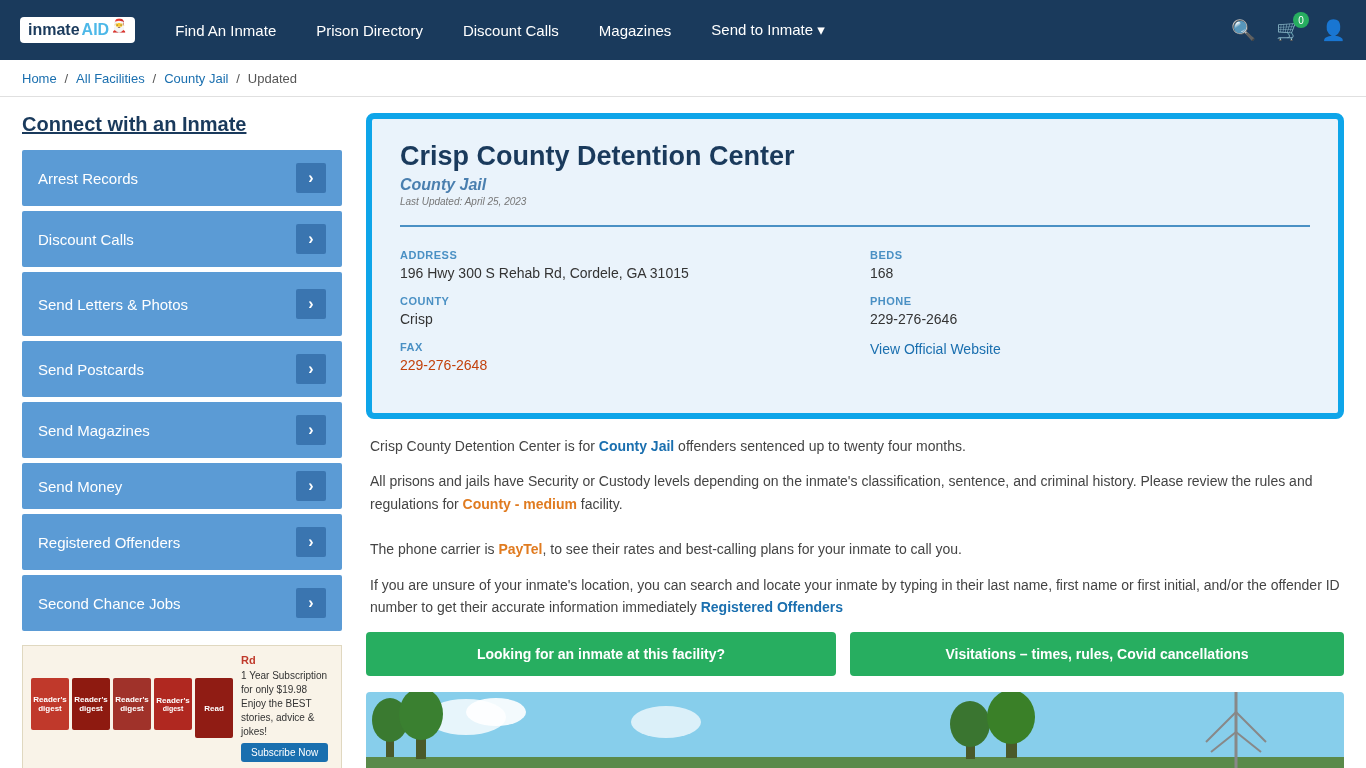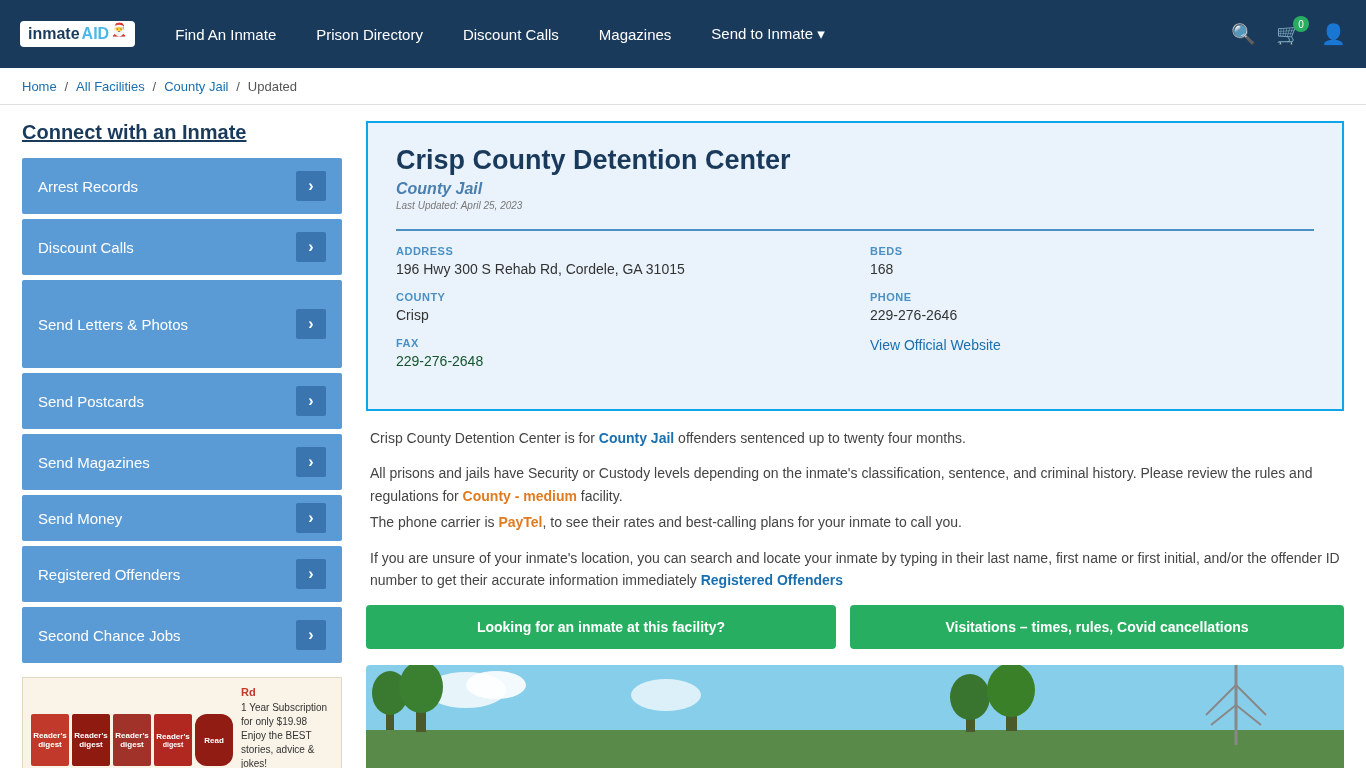--- a/index.html
+++ b/index.html
@@ -1,21 +1,21 @@
 <!DOCTYPE html>
 <html><head>
   <meta charset="utf-8">
   <style>
     * { margin: 0; padding: 0; box-sizing: border-box; }
     body { font-family: Arial, sans-serif; font-size: 14px; color: #333; background: #fff; }
   </style>
 </head>
 <body>
 
-<header style="background:#1a3a5c; display:flex; align-items:center; padding:0 20px; height:68px; gap:30px;">
+<header style="background:#1a3a5c; display:flex; align-items:center; padding:0 20px; height:60px; gap:30px;">
   <div style="display:flex;align-items:center;gap:2px;cursor:pointer;margin-right:10px;">
     <div style="background:#fff;border-radius:4px;padding:4px 8px;display:flex;align-items:center;gap:2px;">
       <span style="color:#1a3a5c;font-weight:bold;font-size:16px;font-family:Arial;">inmate</span>
       <span style="color:#4db8e8;font-weight:bold;font-size:16px;">AID</span>
       <span style="color:#e03030;font-size:13px;position:relative;top:-5px;">🎅</span>
     </div>
   </div>
   <nav style="display:flex;align-items:center;gap:40px;flex:1;">
     <a style="color:#fff;text-decoration:none;font-size:15px;font-weight:500;cursor:pointer;">Find An Inmate</a>
     <a style="color:#fff;text-decoration:none;font-size:15px;font-weight:500;cursor:pointer;">Prison Directory</a>
@@ -52,21 +52,21 @@
       <div style="background:#5b9bd5;color:#fff;display:flex;align-items:center;justify-content:space-between;padding:13px 16px;cursor:pointer;border-radius:2px;">
         <span style="font-size:15px;font-weight:500;">Arrest Records</span>
         <span style="background:#3a75b0;border-radius:2px;width:30px;height:30px;display:flex;align-items:center;justify-content:center;font-size:16px;font-weight:bold;">›</span>
       </div>
 
       <div style="background:#5b9bd5;color:#fff;display:flex;align-items:center;justify-content:space-between;padding:13px 16px;cursor:pointer;border-radius:2px;">
         <span style="font-size:15px;font-weight:500;">Discount Calls</span>
         <span style="background:#3a75b0;border-radius:2px;width:30px;height:30px;display:flex;align-items:center;justify-content:center;font-size:16px;font-weight:bold;">›</span>
       </div>
 
-      <div style="background:#5b9bd5;color:#fff;display:flex;align-items:center;justify-content:space-between;padding:29px 16px;cursor:pointer;border-radius:2px;">
+      <div style="background:#5b9bd5;color:#fff;display:flex;align-items:center;justify-content:space-between;padding:17px 16px;cursor:pointer;border-radius:2px;">
         <span style="font-size:15px;font-weight:500;">Send Letters &amp; Photos</span>
         <span style="background:#3a75b0;border-radius:2px;width:30px;height:30px;display:flex;align-items:center;justify-content:center;font-size:16px;font-weight:bold;">›</span>
       </div>
 
       <div style="background:#5b9bd5;color:#fff;display:flex;align-items:center;justify-content:space-between;padding:13px 16px;cursor:pointer;border-radius:2px;">
         <span style="font-size:15px;font-weight:400;">Send Postcards</span>
         <span style="background:#3a75b0;border-radius:2px;width:30px;height:30px;display:flex;align-items:center;justify-content:center;font-size:16px;font-weight:bold;">›</span>
       </div>
 
       <div style="background:#5b9bd5;color:#fff;display:flex;align-items:center;justify-content:space-between;padding:13px 16px;cursor:pointer;border-radius:2px;">
@@ -102,41 +102,41 @@
           <span style="color:#fff;font-size:8px;font-weight:bold;">digest</span>
         </div>
         <div style="width:38px;height:52px;background:#a0322a;border-radius:2px;display:flex;flex-direction:column;align-items:center;justify-content:center;">
           <span style="color:#fff;font-size:8px;font-weight:bold;">Reader's</span>
           <span style="color:#fff;font-size:8px;font-weight:bold;">digest</span>
         </div>
         <div style="width:38px;height:52px;background:#b02820;border-radius:2px;display:flex;flex-direction:column;align-items:center;justify-content:center;">
           <span style="color:#fff;font-size:8px;font-weight:bold;">Reader's</span>
           <span style="color:#fff;font-size:7px;font-weight:bold;">digest</span>
         </div>
-        <div style="width:38px;height:52px;background:#901c14;border-radius:12px;display:flex;flex-direction:column;align-items:center;justify-content:center;">
+        <div style="width:38px;height:60px;background:#901c14;border-radius:2px;display:flex;flex-direction:column;align-items:center;justify-content:center;">
           <span style="color:#fff;font-size:8px;font-weight:bold;">Read</span>
         </div>
       </div>
       <div style="flex:1;min-width:0;">
         <div style="font-size:11px;font-weight:bold;color:#c0392b;margin-bottom:3px;">Rd</div>
         <div style="font-size:10px;color:#333;line-height:1.4;">1 Year Subscription for only $19.98</div>
         <div style="font-size:10px;color:#333;line-height:1.4;">Enjoy the BEST stories, advice &amp; jokes!</div>
         <button style="background:#1a6faf;color:#fff;border:none;padding:4px 10px;border-radius:3px;font-size:10px;cursor:pointer;margin-top:4px;">Subscribe Now</button>
       </div>
     </div>
   </aside>
 
   <main style="flex:1;min-width:0;">
 
-    <div style="background:#eaf3fb;border:2px solid #0ea5e9;border-radius:0;padding:22px 28px;margin-bottom:16px;">
+    <div style="background:#eaf3fb;border:6px solid #0ea5e9;border-radius:8px;padding:22px 28px;margin-bottom:16px;">
       <h1 style="font-size:27px;font-weight:bold;color:#1a3a5c;margin-bottom:4px;">Crisp County Detention Center</h1>
       <div style="font-size:16px;color:#4a7faf;font-weight:bold;font-style:italic;margin-bottom:2px;">County Jail</div>
       <div style="font-size:10px;color:#777;font-style:italic;margin-bottom:18px;">Last Updated: April 25, 2023</div>
 
-      <div style="display:grid;grid-template-columns:1fr 1fr;gap:14px 30px;border-top:2px solid #4a90c4;padding-top:14px;margin-bottom:18px;">
+      <div style="display:grid;grid-template-columns:1fr 1fr;gap:14px 30px;border-top:2px solid #4a90c4;padding-top:22px;margin-bottom:18px;">
 
         <div>
           <div style="color:#4a90c4;font-size:11px;font-weight:bold;letter-spacing:0.5px;text-transform:uppercase;margin-bottom:4px;">ADDRESS</div>
           <div style="color:#333;font-size:14px;">196 Hwy 300 S Rehab Rd, Cordele, GA 31015</div>
         </div>
 
         <div>
           <div style="color:#4a90c4;font-size:11px;font-weight:bold;letter-spacing:0.5px;text-transform:uppercase;margin-bottom:4px;">BEDS</div>
           <div style="color:#333;font-size:14px;">168</div>
         </div>
@@ -146,37 +146,37 @@
           <div style="color:#333;font-size:14px;">Crisp</div>
         </div>
 
         <div>
           <div style="color:#4a90c4;font-size:11px;font-weight:bold;letter-spacing:0.5px;text-transform:uppercase;margin-bottom:4px;">PHONE</div>
           <div style="color:#333;font-size:14px;">229-276-2646</div>
         </div>
 
         <div>
           <div style="color:#4a90c4;font-size:11px;font-weight:bold;letter-spacing:0.5px;text-transform:uppercase;margin-bottom:4px;">FAX</div>
-          <div style="color:#14532d;font-size:14px;">229-276-2648</div>
+          <div style="color:#c2410c;font-size:14px;">229-276-2648</div>
         </div>
 
         <div>
           <a href="#" style="color:#1a6faf;text-decoration:none;font-size:14px;">View Official Website</a>
         </div>
 
       </div>
     </div>
 
     <div style="padding:0 4px;margin-bottom:14px;">
 
       <p style="font-size:14px;color:#444;margin-bottom:13px;line-height:1.6;">
         Crisp County Detention Center is for <a href="#" style="color:#1a6faf;text-decoration:none;font-weight:bold;">County Jail</a> offenders sentenced up to twenty four months.
       </p>
 
-      <p style="font-size:14px;color:#444;margin-bottom:4px;line-height:1.6;">
+      <p style="font-size:14px;color:#444;margin-bottom:23px;line-height:1.6;">
         All prisons and jails have Security or Custody levels depending on the inmate's classification, sentence, and criminal history. Please review the rules and regulations for <a href="#" style="color:#e07b20;text-decoration:none;font-weight:bold;">County - medium</a> facility.
       </p>
 
       <p style="font-size:14px;color:#444;margin-bottom:13px;line-height:1.6;">
         The phone carrier is <a href="#" style="color:#e07b20;text-decoration:none;font-weight:bold;">PayTel</a>, to see their rates and best-calling plans for your inmate to call you.
       </p>
 
       <p style="font-size:14px;color:#444;margin-bottom:13px;line-height:1.6;">
         If you are unsure of your inmate's location, you can search and locate your inmate by typing in their last name, first name or first initial, and/or the offender ID number to get their accurate information immediately <a href="#" style="color:#1a6faf;text-decoration:none;font-weight:bold;">Registered Offenders</a>
       </p>

